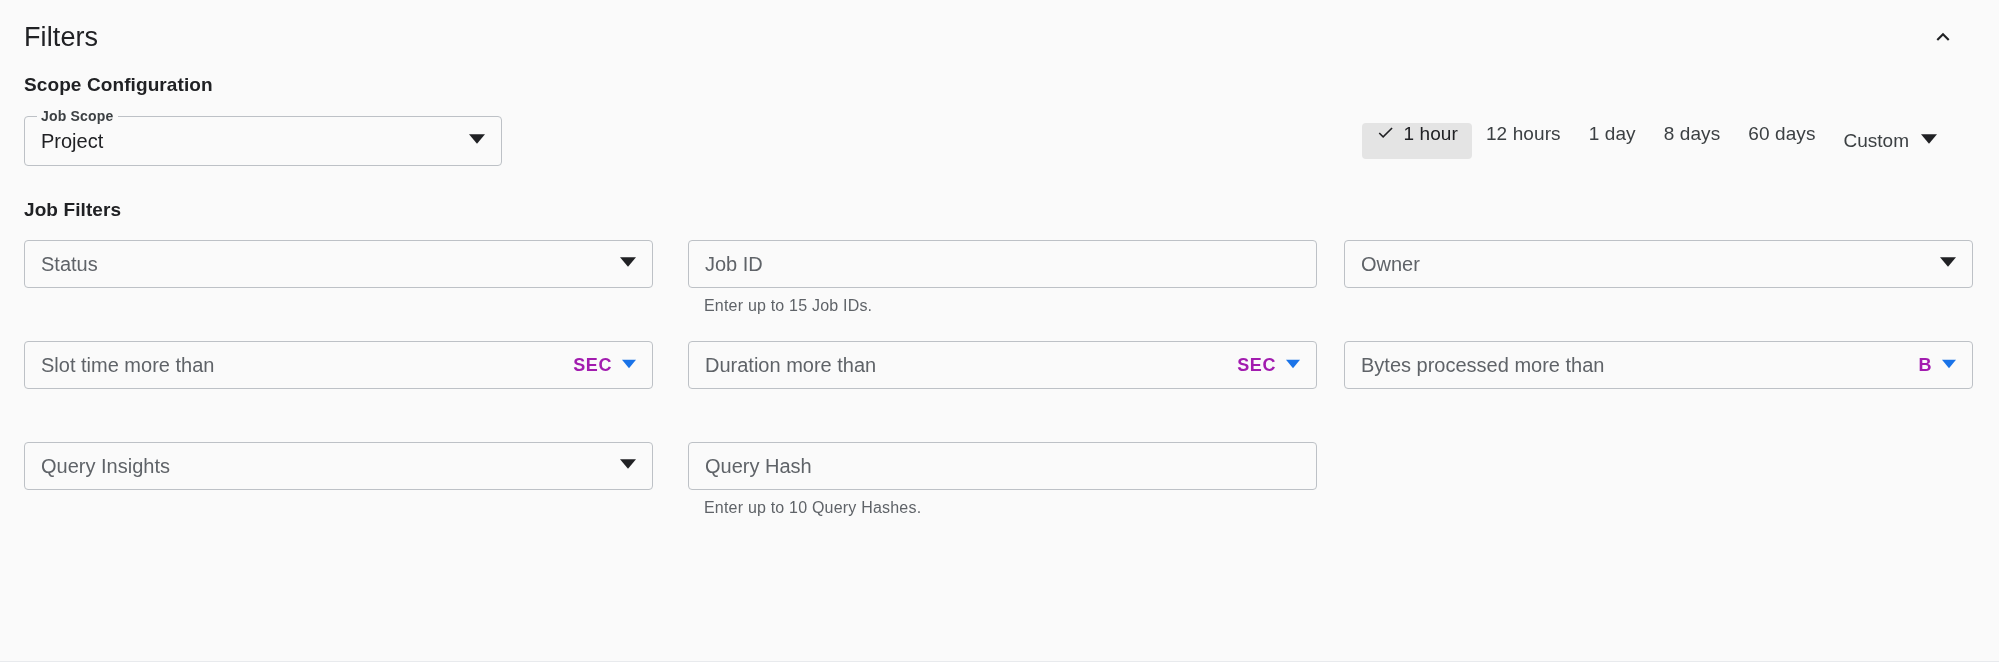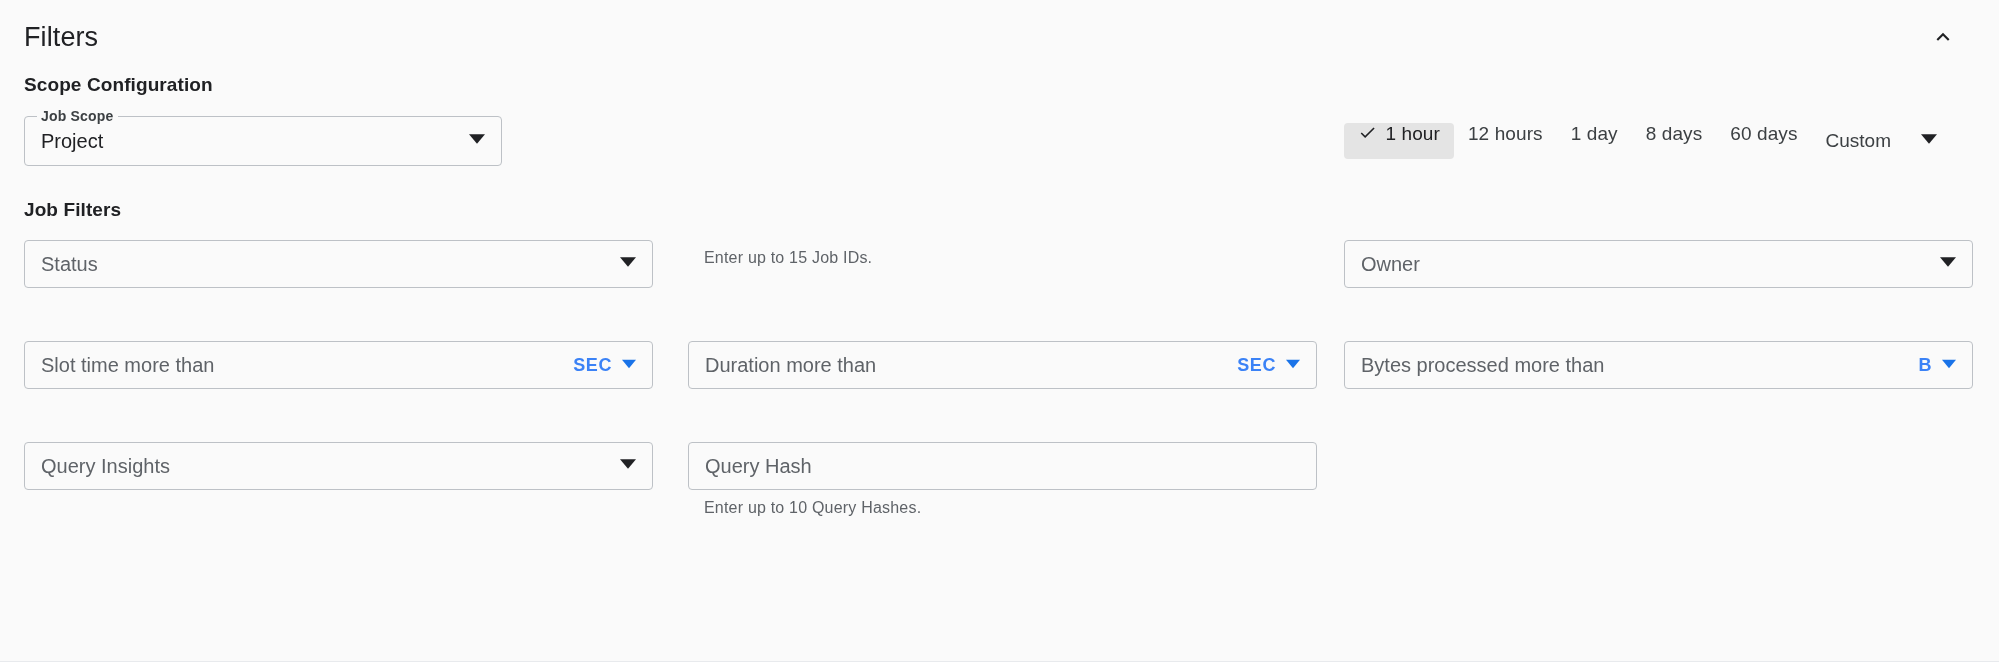--- a/index.html
+++ b/index.html
@@ -155,21 +155,20 @@
   .chip-custom {
     display: flex;
     align-items: center;
     height: 36px;
     padding: 0 10px 0 14px;
     border-radius: 4px;
     font-size: 19px;
     color: #3c4043;
     cursor: pointer;
     white-space: nowrap;
-    gap: 18px;
   }
   .chip-custom .caret { margin-left: 12px; }
 
   
   .filter-grid {
     position: absolute;
     left: 24px;
     top: 240px;
     right: 24px;
   }
@@ -206,21 +205,21 @@
     font-size: 16px;
     color: #5f6368;
     letter-spacing: 0.2px;
   }
 
   .unit-select {
     display: flex;
     align-items: center;
     margin-left: auto;
     flex: none;
-    color: #3b82f6;
+    color: #a21caf;
     font-size: 18px;
     font-weight: 700;
     letter-spacing: 0.6px;
     cursor: pointer;
   }
   .unit-select .caret { margin-left: 10px; }
 
   
   .bottom-divider {
     position: absolute;
@@ -302,20 +301,23 @@
         <div class="input-field select-field">
           <span class="field-placeholder">Status</span>
           <span class="caret">
             <svg width="16" height="16" viewBox="0 0 10 6">
                 <path d="M0 0h10L5 6z" fill="#202124"></path>
               </svg>
           </span>
         </div>
       </div>
       <div class="cell col-2">
+        <div class="input-field">
+          <span class="field-placeholder">Job ID</span>
+        </div>
         <div class="helper-text">Enter up to 15 Job IDs.</div>
       </div>
       <div class="cell col-3">
         <div class="input-field select-field">
           <span class="field-placeholder">Owner</span>
           <span class="caret">
             <svg width="16" height="16" viewBox="0 0 10 6">
                 <path d="M0 0h10L5 6z" fill="#202124"></path>
               </svg>
           </span>

